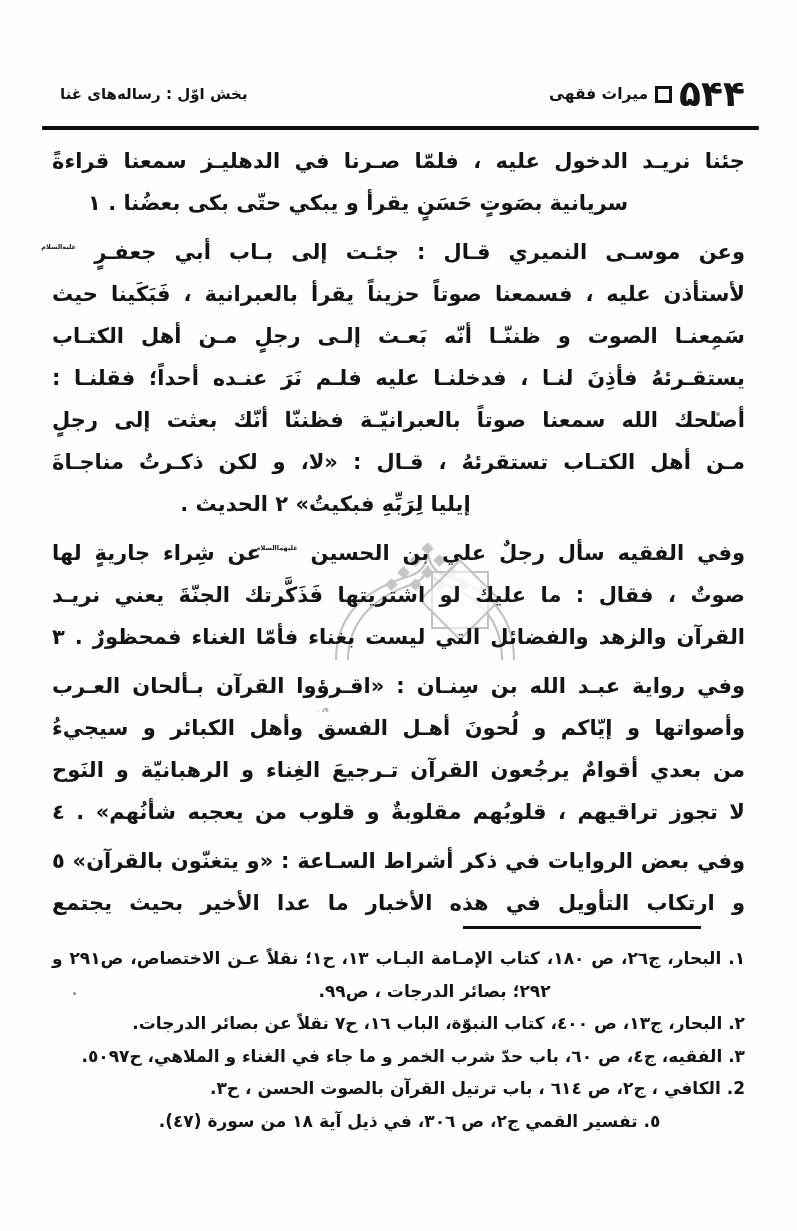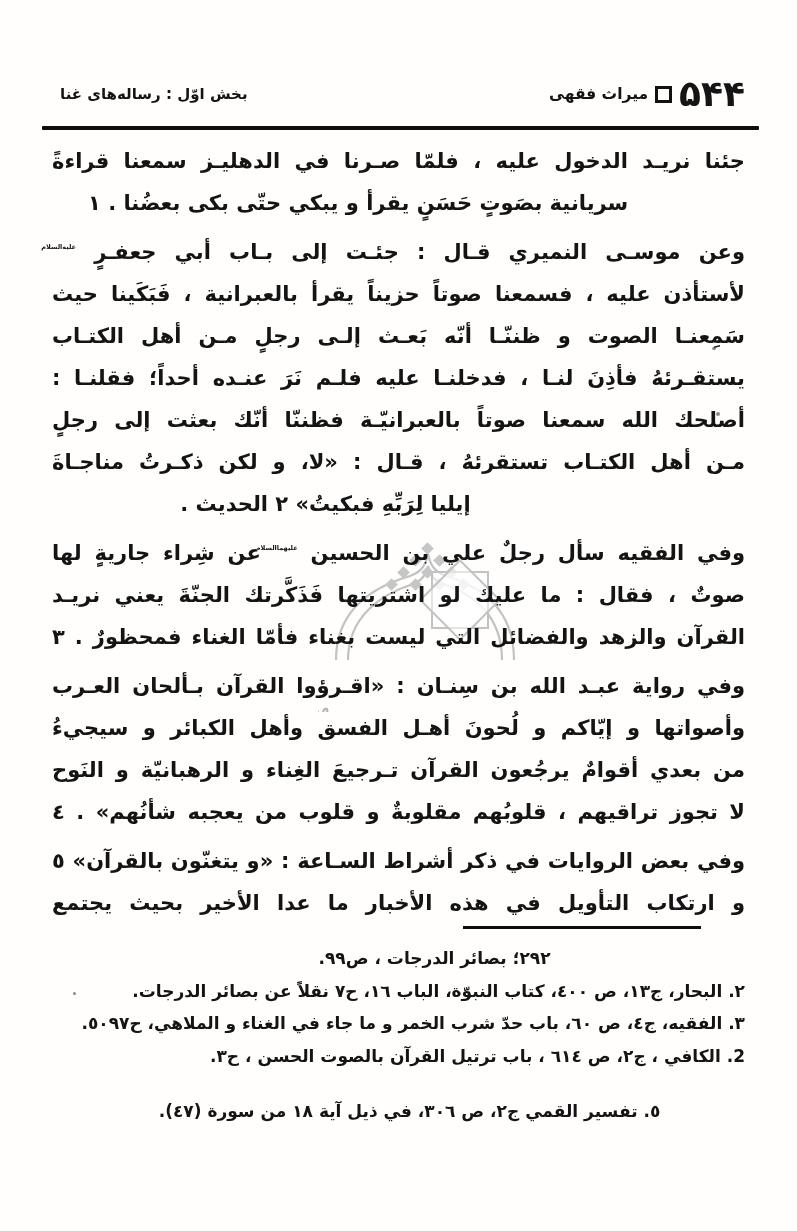--- a/index.html
+++ b/index.html
@@ -40,21 +40,21 @@
   .hon i{font-style:normal;font-size:6.5px;line-height:1.05;font-weight:bold;color:#141414;display:block;}
   
   .fn-rule{position:absolute;top:926px;left:463px;width:238px;height:3px;background:#0d0d0d;z-index:1;}
   .fnotes{
     position:absolute;top:942px;left:52px;width:693px;z-index:1;
     direction:rtl;font-size:17px;font-weight:700;line-height:32.5px;
   }
   .fl{height:32.5px;}
   .fl.jf{text-align:justify;text-align-last:justify;}
   .fl.c1{text-align:center;text-align-last:center;padding-left:72px;}
-  .fl.c2{text-align:left;text-align-last:center;padding-left:22px;margin-top:23px;}
+  .fl.c2{text-align:left;text-align-last:center;padding-left:22px;}
   .fl.r{text-align:left;text-align-last:right;}
   
   .speck{position:absolute;background:#8a8a8a;border-radius:50%;z-index:0;}
   .s1{width:4px;height:3px;left:712px;top:347px;}
   .s2{width:4px;height:4px;left:716px;top:412px;}
   .s3{width:3px;height:3px;left:73px;top:992px;}
 </style>
 </head>
 <body>
 
@@ -133,20 +133,21 @@
       <div class="bl jf">لا تجوز تراقيهم ، قلوبُهم مقلوبةٌ و قلوب من يعجبه شأنُهم» . ٤</div>
     </div>
     <div class="para">
       <div class="bl jf">وفي بعض الروايات في ذكر أشراط السـاعة : «و يتغنّون بالقرآن» ٥</div>
       <div class="bl jf">و ارتكاب التأويل في هذه الأخبار ما عدا الأخير بحيث يجتمع</div>
     </div>
   </div>
 
   <div class="fn-rule"></div>
   <div class="fnotes">
+    <div class="fl jf">١. البحار، ج٢٦، ص ١٨٠، كتاب الإمـامة البـاب ١٣، ح١؛ نقلاً عـن الاختصاص، ص٢٩١ و</div>
     <div class="fl c1">٢٩٢؛ بصائر الدرجات ، ص٩٩.</div>
     <div class="fl r">٢. البحار، ج١٣، ص ٤٠٠، كتاب النبوّة، الباب ١٦، ح٧ نقلاً عن بصائر الدرجات.</div>
     <div class="fl r">٣. الفقيه، ج٤، ص ٦٠، باب حدّ شرب الخمر و ما جاء في الغناء و الملاهي، ح٥٠٩٧.</div>
     <div class="fl r">2. الكافي ، ج٢، ص ٦١٤ ، باب ترتيل القرآن بالصوت الحسن ، ح٣.</div>
     <div class="fl c2">٥. تفسير القمي ج٢، ص ٣٠٦، في ذيل آية ١٨ من سورة (٤٧).</div>
   </div>
 
   <div class="speck s1"></div>
   <div class="speck s2"></div>
   <div class="speck s3"></div>

